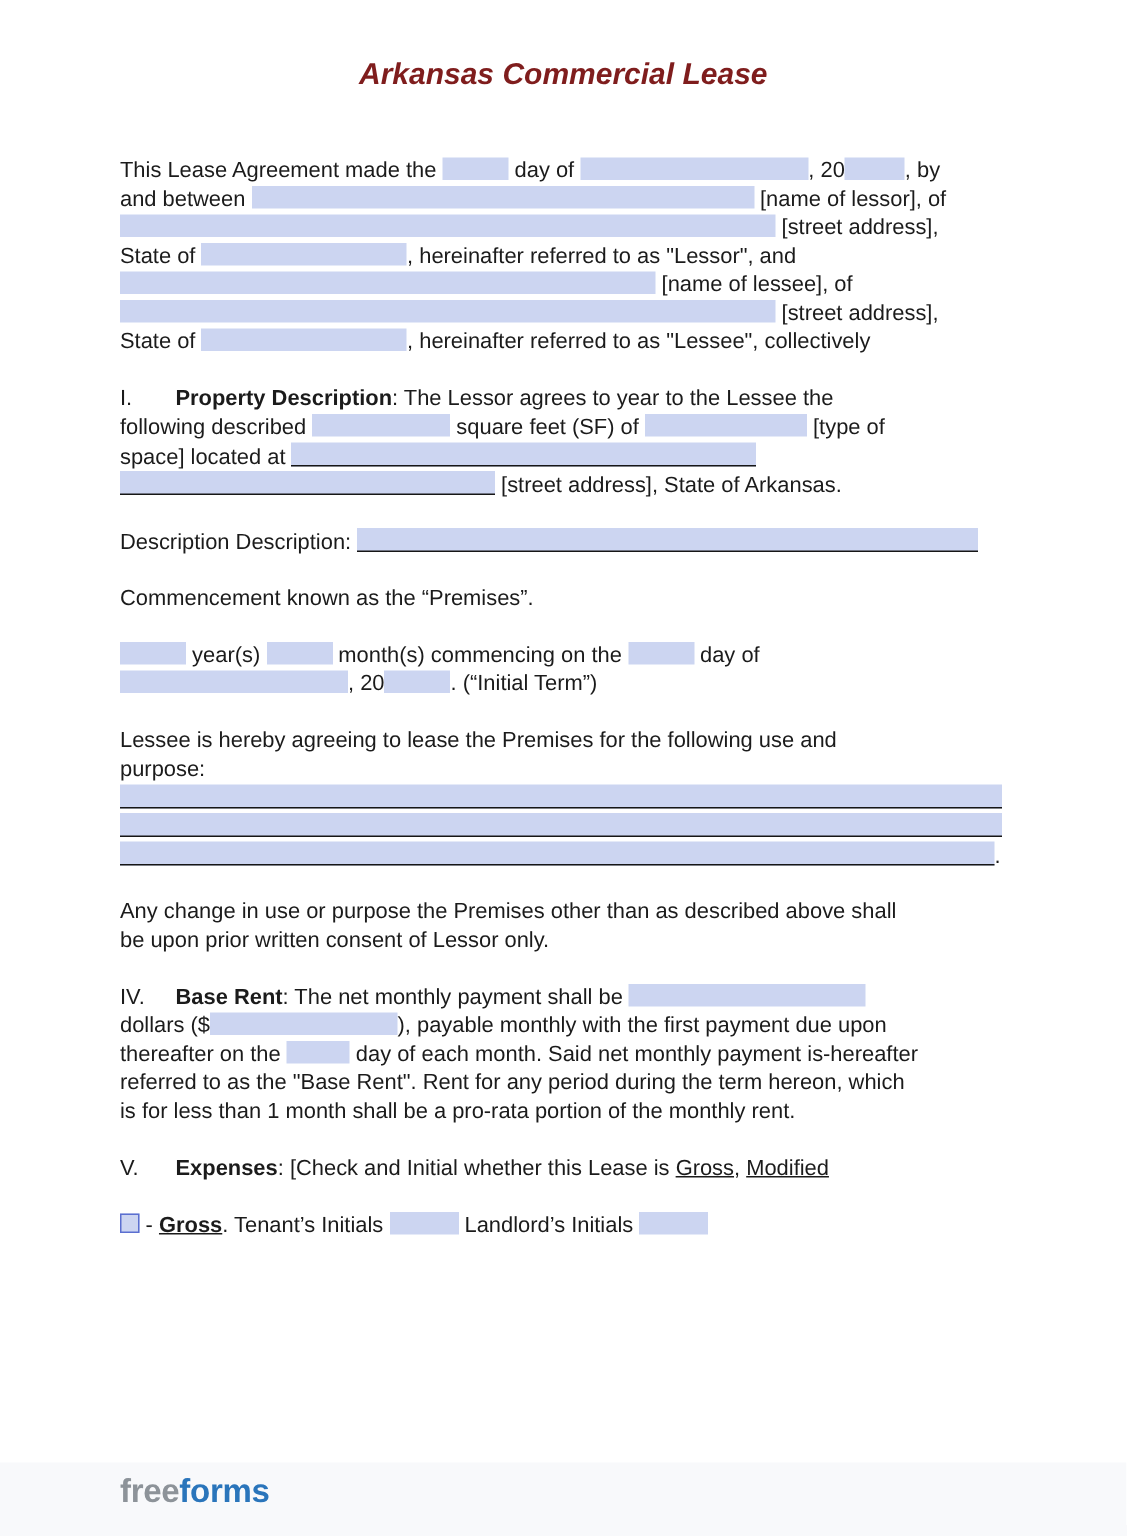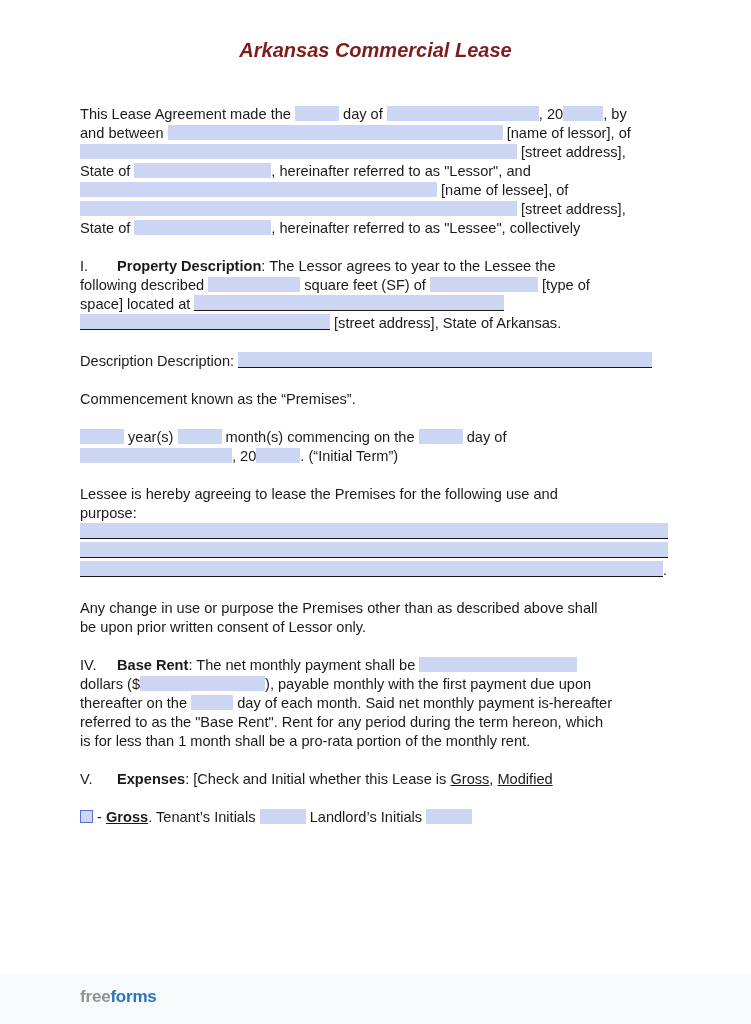--- a/index.html
+++ b/index.html
@@ -52,21 +52,21 @@
   .footer-band {
     position: absolute;
     left: 0; right: 0; bottom: 0;
     height: 49px;
     background: #f8f9fb;
   }
   .brand {
     position: absolute;
     left: 80px;
     bottom: 17px;
-    font-size: 17px;
+    font-size: 22px;
     font-weight: bold;
     letter-spacing: -0.2px;
   }
   .brand .free { color: var(--brand-free, #8d9399); }
   .brand .forms { color: var(--brand-forms, #2a75bb); }
 </style>
 </head>
 <body>
 
 <div class="title">Arkansas Commercial Lease</div>

